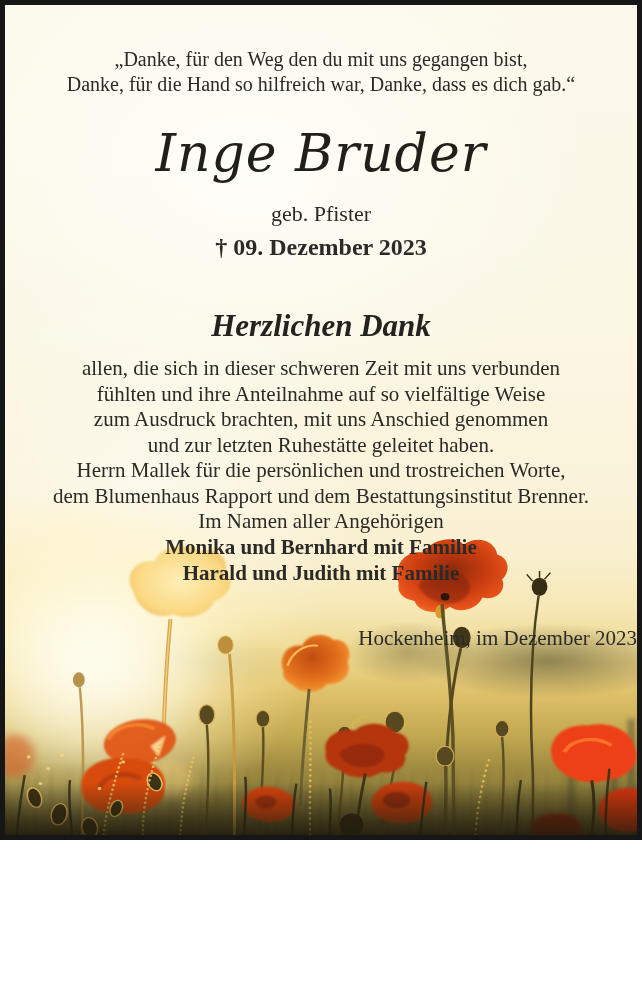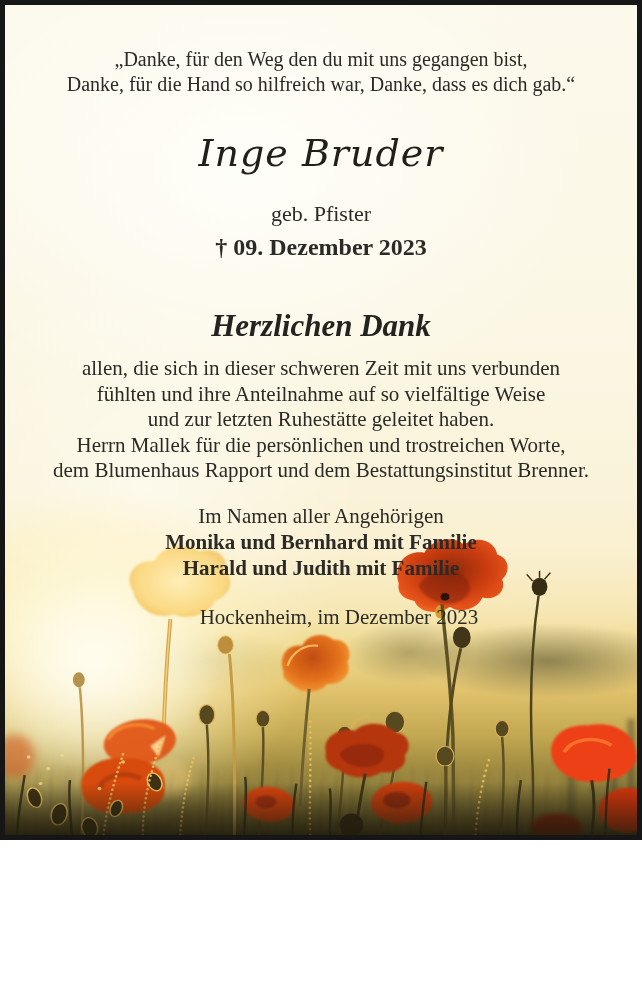--- a/index.html
+++ b/index.html
@@ -54,33 +54,33 @@
   
   .content {
     position: absolute; inset: 0; z-index: 5;
     text-align: center; color: #2b2a26;
     padding-top: 42px; box-sizing: border-box;
   }
   .quote { font-size: 20px; line-height: 25px; }
   .name {
     margin: 22px 0 0 0; font-weight: 400;
     font-family: "DejaVu Serif", serif; font-style: italic;
-    font-size: 38px; line-height: 68px; color: #211f1a; letter-spacing: 1px;
+    font-size: 52px; line-height: 68px; color: #211f1a; letter-spacing: 1px;
   }
   .maiden { margin-top: 14px; font-size: 22px; line-height: 26px; }
   .death-date { margin-top: 6px; font-size: 24px; line-height: 28px; font-weight: 700; }
   .thanks {
     margin: 48px 0 0 0; font-style: italic; font-weight: 700;
     font-size: 31px; line-height: 34px; color: #24231f;
   }
   .body-text { margin-top: 13px; font-size: 21px; line-height: 25.5px; }
-  .family { margin-top: 20px; }
+  .family { }
   .family-intro { font-size: 21px; line-height: 25px; }
   .family-bold { font-size: 21px; line-height: 26px; font-weight: 700; }
-  .place-date { margin-top: 24px; text-align: center; padding-left: 36px; font-size: 21px; line-height: 25px; }
+  .place-date { margin-top: 40px; text-align: right; padding-left: 36px; font-size: 21px; line-height: 25px; }
 </style>
 </head>
 <body>
 
 <div class="page">
   <div class="bg"></div>
   <div class="stalks"></div>
   <div class="sun-wash"></div>
 
   <svg class="flowers" viewBox="0 0 642 1000" preserveAspectRatio="none" xmlns="http://www.w3.org/2000/svg">
@@ -253,20 +253,21 @@
 
     <h1 class="name">Inge Bruder</h1>
     <div class="maiden">geb. Pfister</div>
     <div class="death-date">† 09. Dezember 2023</div>
 
     <h2 class="thanks">Herzlichen Dank</h2>
 
     <div class="body-text">
       <div>allen, die sich in dieser schweren Zeit mit uns verbunden</div>
       <div>fühlten und ihre Anteilnahme auf so vielfältige Weise</div>
+      <div>zum Ausdruck brachten, mit uns Anschied genommen</div>
       <div>und zur letzten Ruhestätte geleitet haben.</div>
       <div>Herrn Mallek für die persönlichen und trostreichen Worte,</div>
       <div>dem Blumenhaus Rapport und dem Bestattungsinstitut Brenner.</div>
     </div>
 
     <div class="family">
       <div class="family-intro">Im Namen aller Angehörigen</div>
       <div class="family-bold">Monika und Bernhard mit Familie</div>
       <div class="family-bold">Harald und Judith mit Familie</div>
     </div>

